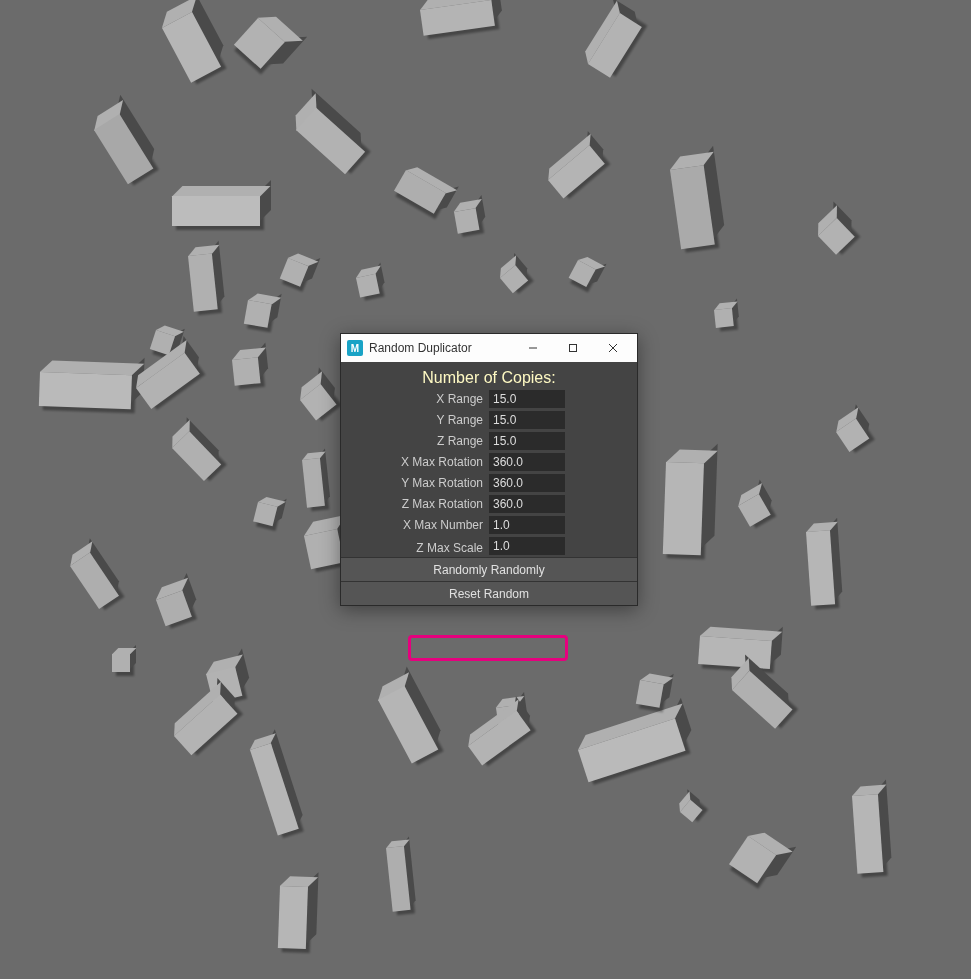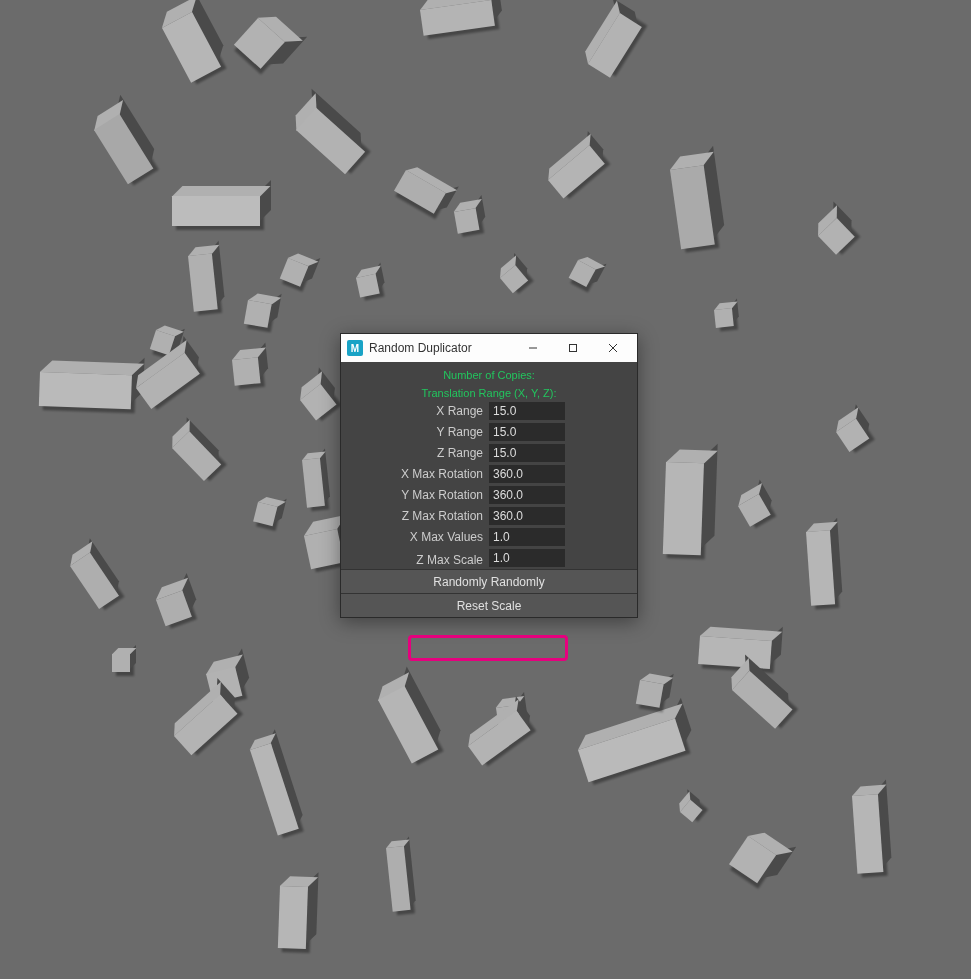--- a/index.html
+++ b/index.html
@@ -54,22 +54,22 @@
     width: 40px; height: 28px;
     display: flex; align-items: center; justify-content: center;
     color: #333;
     font-size: 10px;
   }
 
   .body-area { padding: 4px 6px 0 6px; }
 
   .section-label {
     text-align: center;
-    color: #22c55e;
-    font-size: 11px;
+    color: #fef9c3;
+    font-size: 16px;
     padding: 3px 0 3px 0;
   }
 
   .slider-row {
     display: flex;
     align-items: center;
     gap: 4px;
     margin-bottom: 6px;
   }
   .slider-row .num-box {
@@ -459,21 +459,20 @@
       <svg width="10" height="10" viewBox="0 0 10 10">
           <line x1="1" y1="1" x2="9" y2="9" stroke="#333" stroke-width="1"></line>
           <line x1="9" y1="1" x2="1" y2="9" stroke="#333" stroke-width="1"></line>
         </svg>
     </div>
   </div>
 
   <div class="body-area">
     <div class="section-label">Number of Copies:</div>
 
-    <div class="section-label">Translation Range (X, Y, Z):</div>
     <div class="field-row">
       <div class="label">X Range</div>
       <input value="15.0" style="">
     </div>
     <div class="field-row">
       <div class="label">Y Range</div>
       <input value="15.0" style="">
     </div>
     <div class="field-row">
       <div class="label">Z Range</div>
@@ -487,26 +486,26 @@
     <div class="field-row">
       <div class="label">Y Max Rotation</div>
       <input value="360.0" style="">
     </div>
     <div class="field-row">
       <div class="label">Z Max Rotation</div>
       <input value="360.0" style="">
     </div>
 
     <div class="field-row">
-      <div class="label">X Max Values</div>
+      <div class="label">X Max Number</div>
       <input value="1.0" style="">
     </div>
     <div class="field-row" style="margin-bottom:2px;align-items:flex-end;">
       <div class="label">Z Max Scale</div>
       <input value="1.0" style="">
     </div>
   </div>
 
   <button class="action-btn">Randomly Randomly</button>
-  <button class="action-btn">Reset Scale</button>
+  <button class="action-btn">Reset Random</button>
 </div>
 
 <div class="highlight-box" style="left:408px; top:635px; width:160px; height:26px;"></div>
 
 </body></html>

